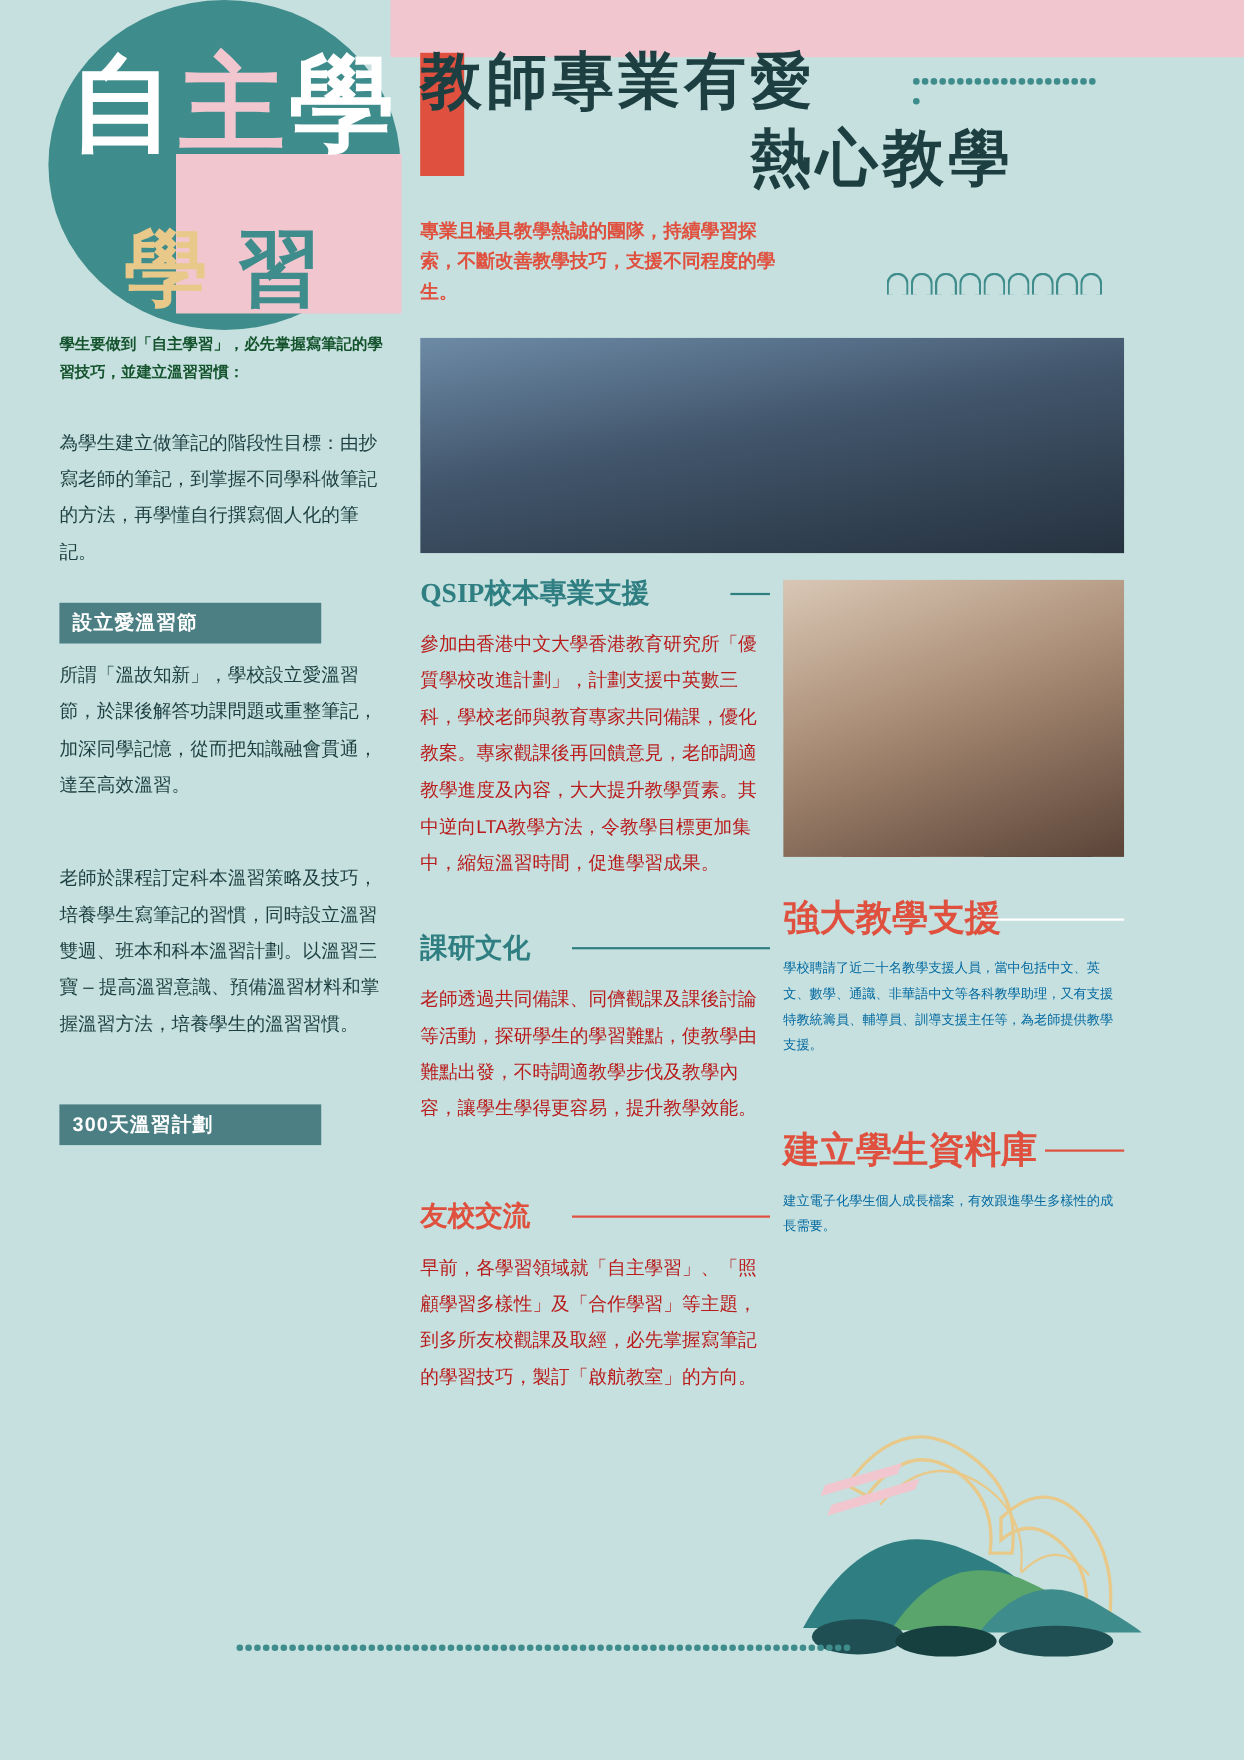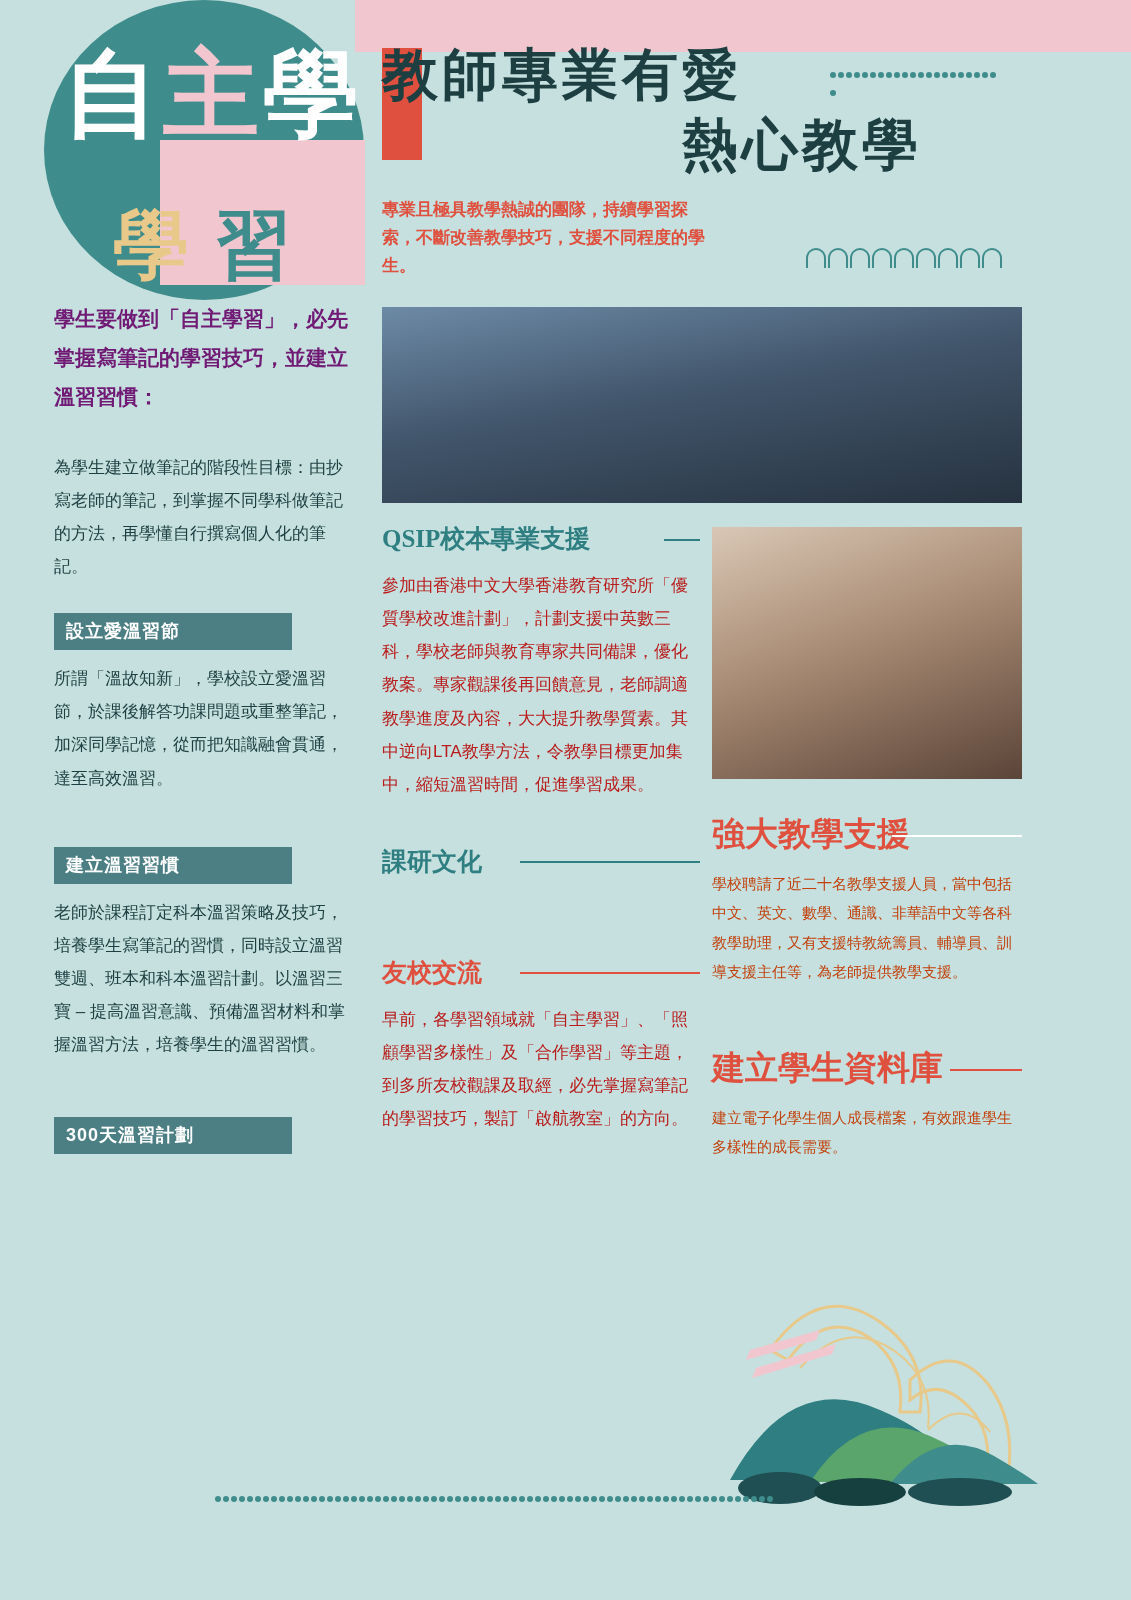--- a/index.html
+++ b/index.html
@@ -75,21 +75,21 @@
     display:inline-block; width:20px; height:20px; margin-right:2px;
     border:2px solid #3f8c8c;
     border-bottom:none;
     border-top-left-radius:12px; border-top-right-radius:12px;
   }
   
   .left-col {
     position:absolute; left:54px; top:300px; width:300px;
   }
   .left-intro {
-    font-size:21px; font-weight:bold; line-height:1.85; color:#701a75;
+    font-size:14px; font-weight:bold; line-height:1.85; color:#14532d;
     margin-bottom:34px;
   }
   .sec-head {
     background:#4b7f84; color:#fff;
     font-size:18px; font-weight:bold;
     padding:6px 10px 7px 12px;
     width:238px;
     margin-bottom:12px;
     letter-spacing:1px;
   }
@@ -114,21 +114,21 @@
   }
   
   .right-col { position:absolute; left:712px; top:812px; width:310px; }
   .r-head {
     font-family:"Liberation Serif", serif;
     font-weight:bold; font-size:33px; color:#e0503f;
     position:relative; margin-bottom:12px;
   }
   .r-head .rule { position:absolute; right:0; top:50%; height:2px; background:#ffffff; }
   .r-head.orange .rule { background:#e0503f; }
-  .r-body { font-size:15px; line-height:1.95; color:#c2410c; }
+  .r-body { font-size:12px; line-height:1.95; color:#0369a1; }
 
   
   .photo { position:absolute; overflow:hidden; }
   .photo1 { left:382px; top:307px; width:640px; height:196px; }
   .photo2 { left:712px; top:527px; width:310px; height:252px; }
   .ph-bg { position:absolute; inset:0; }
   .p1bg { background:linear-gradient(170deg,#6d8aa6 0%,#41556b 45%,#26323f 100%); }
   .p2bg { background:linear-gradient(160deg,#d9c7b5 0%,#a98c75 45%,#5b4438 100%); }
 
   
@@ -213,41 +213,41 @@
 <div class="left-col">
   <div class="left-intro">學生要做到「自主學習」，必先掌握寫筆記的學習技巧，並建立溫習習慣：</div>
 
   <div class="sec-body">為學生建立做筆記的階段性目標：由抄寫老師的筆記，到掌握不同學科做筆記的方法，再學懂自行撰寫個人化的筆記。</div>
 
   <div class="sec-head">設立愛溫習節</div>
   <div class="sec-body">所謂「溫故知新」，學校設立愛溫習節，於課後解答功課問題或重整筆記，加深同學記憶，從而把知識融會貫通，達至高效溫習。</div>
 
   <div style="height:22px"></div>
 
-  <div class="sec-head">建立溫習習慣</div>
   <div class="sec-body">老師於課程訂定科本溫習策略及技巧，培養學生寫筆記的習慣，同時設立溫習雙週、班本和科本溫習計劃。以溫習三寶 – 提高溫習意識、預備溫習材料和掌握溫習方法，培養學生的溫習習慣。</div>
 
   <div style="height:26px"></div>
 
   <div class="sec-head">300天溫習計劃</div>
 </div>
 
 <div class="mid-col">
   <div class="mid-head teal">
     <span>QSIP校本專業支援</span>
     <span class="rule" style="width:36px"></span>
   </div>
   <div class="mid-body">參加由香港中文大學香港教育研究所「優質學校改進計劃」，計劃支援中英數三科，學校老師與教育專家共同備課，優化教案。專家觀課後再回饋意見，老師調適教學進度及內容，大大提升教學質素。其中逆向LTA教學方法，令教學目標更加集中，縮短溫習時間，促進學習成果。</div>
 
   <div style="height:44px"></div>
 
   <div class="mid-head teal">
     <span>課研文化</span>
     <span class="rule" style="width:180px"></span>
   </div>
+  <div class="mid-body">老師透過共同備課、同儕觀課及課後討論等活動，探研學生的學習難點，使教學由難點出發，不時調適教學步伐及教學內容，讓學生學得更容易，提升教學效能。</div>
 
   <div style="height:64px"></div>
 
   <div class="mid-head">
     <span>友校交流</span>
     <span class="rule" style="width:180px"></span>
   </div>
   <div class="mid-body">早前，各學習領域就「自主學習」、「照顧學習多樣性」及「合作學習」等主題，到多所友校觀課及取經，必先掌握寫筆記的學習技巧，製訂「啟航教室」的方向。</div>
 </div>
 

